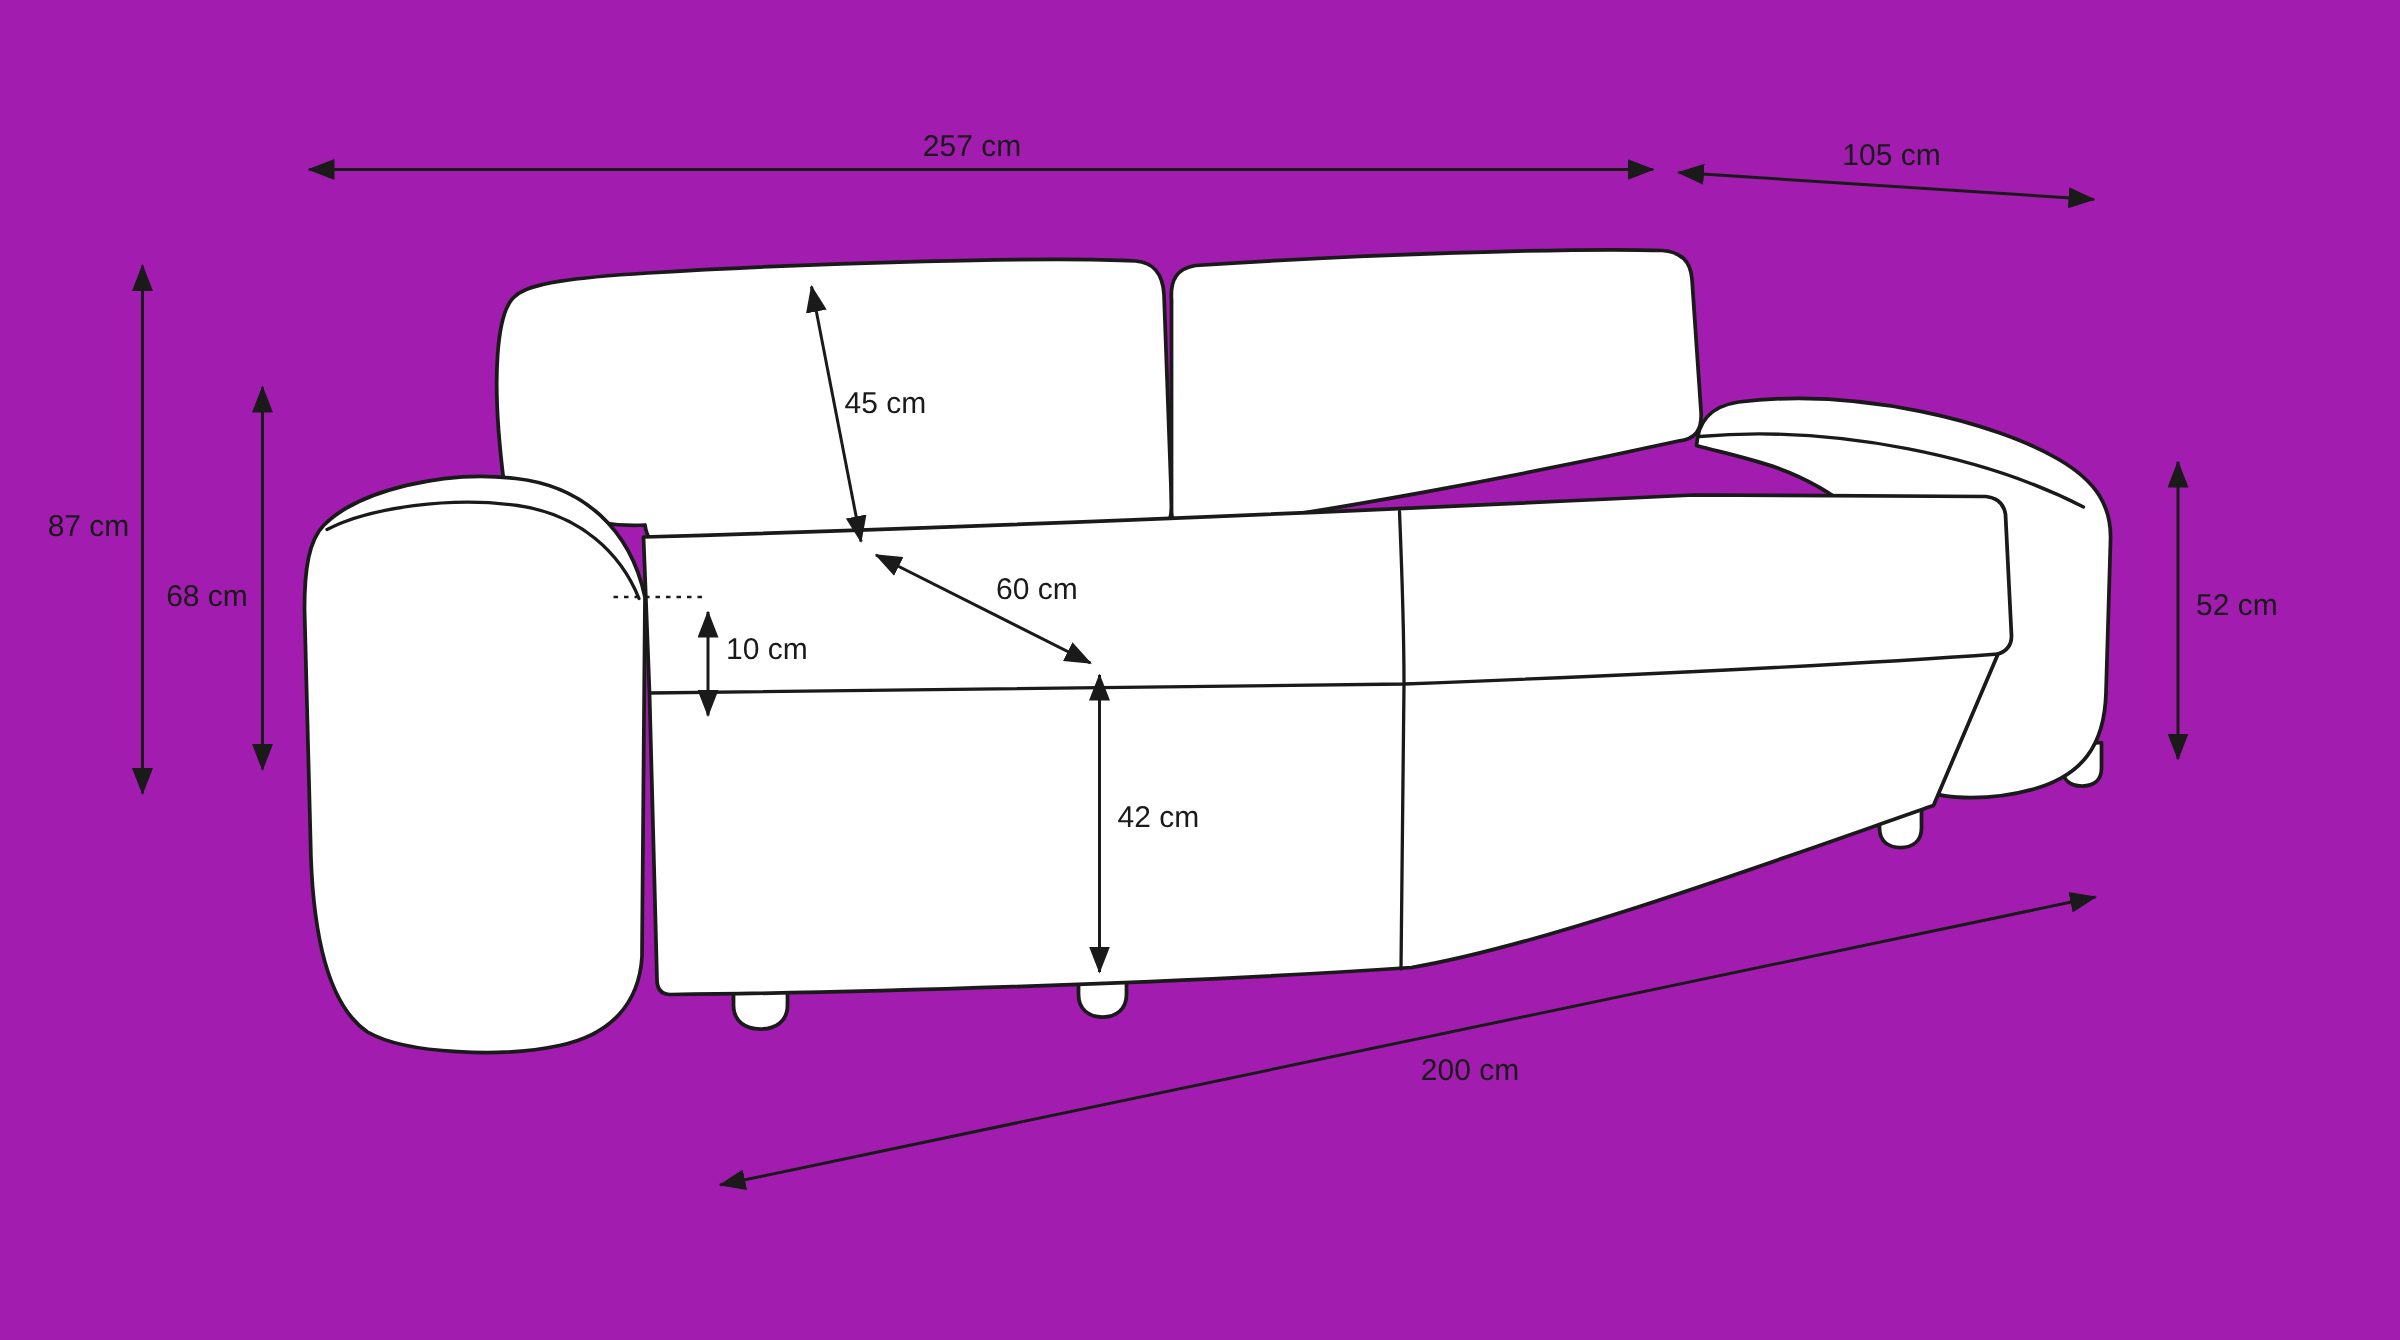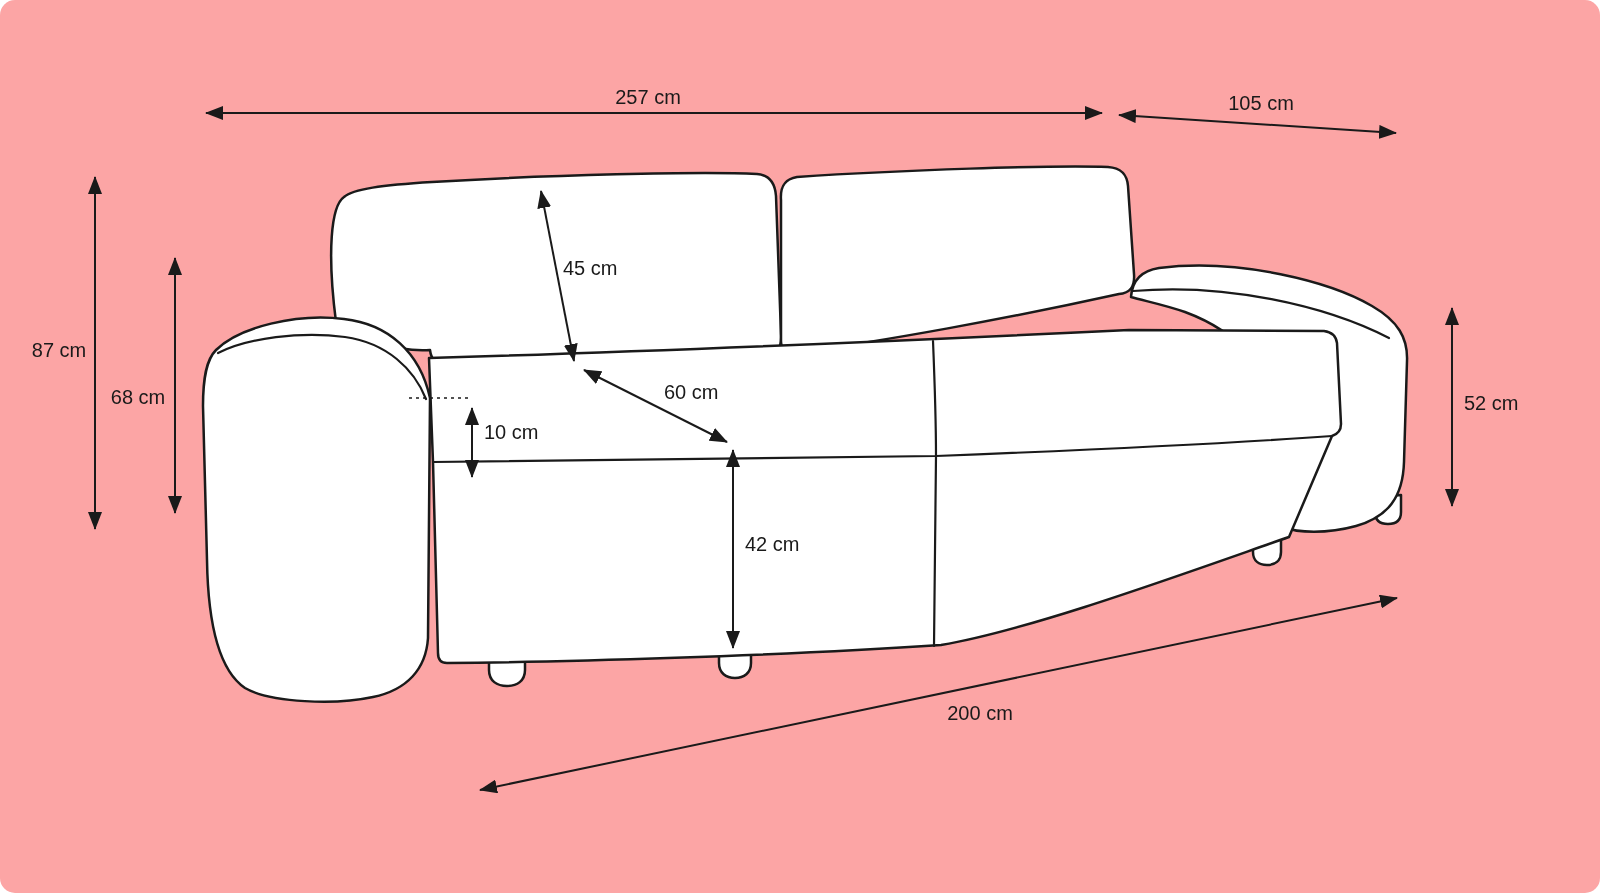--- a/index.html
+++ b/index.html
@@ -3,24 +3,23 @@
 <meta charset="utf-8">
 <style>
   html, body {
     margin: 0;
     padding: 0;
     background: #ffffff;
   }
   .canvas {
     width: 1600px;
     height: 893px;
-    background: #fca5a5;
+    background: #a21caf;
     position: relative;
     overflow: hidden;
-    border-radius: 15px;
   }
   svg {
     display: block;
   }
   .sofa-line {
     fill: #ffffff;
     stroke: #1a1a1a;
     stroke-width: 2.5;
     stroke-linejoin: round;
     stroke-linecap: round;

